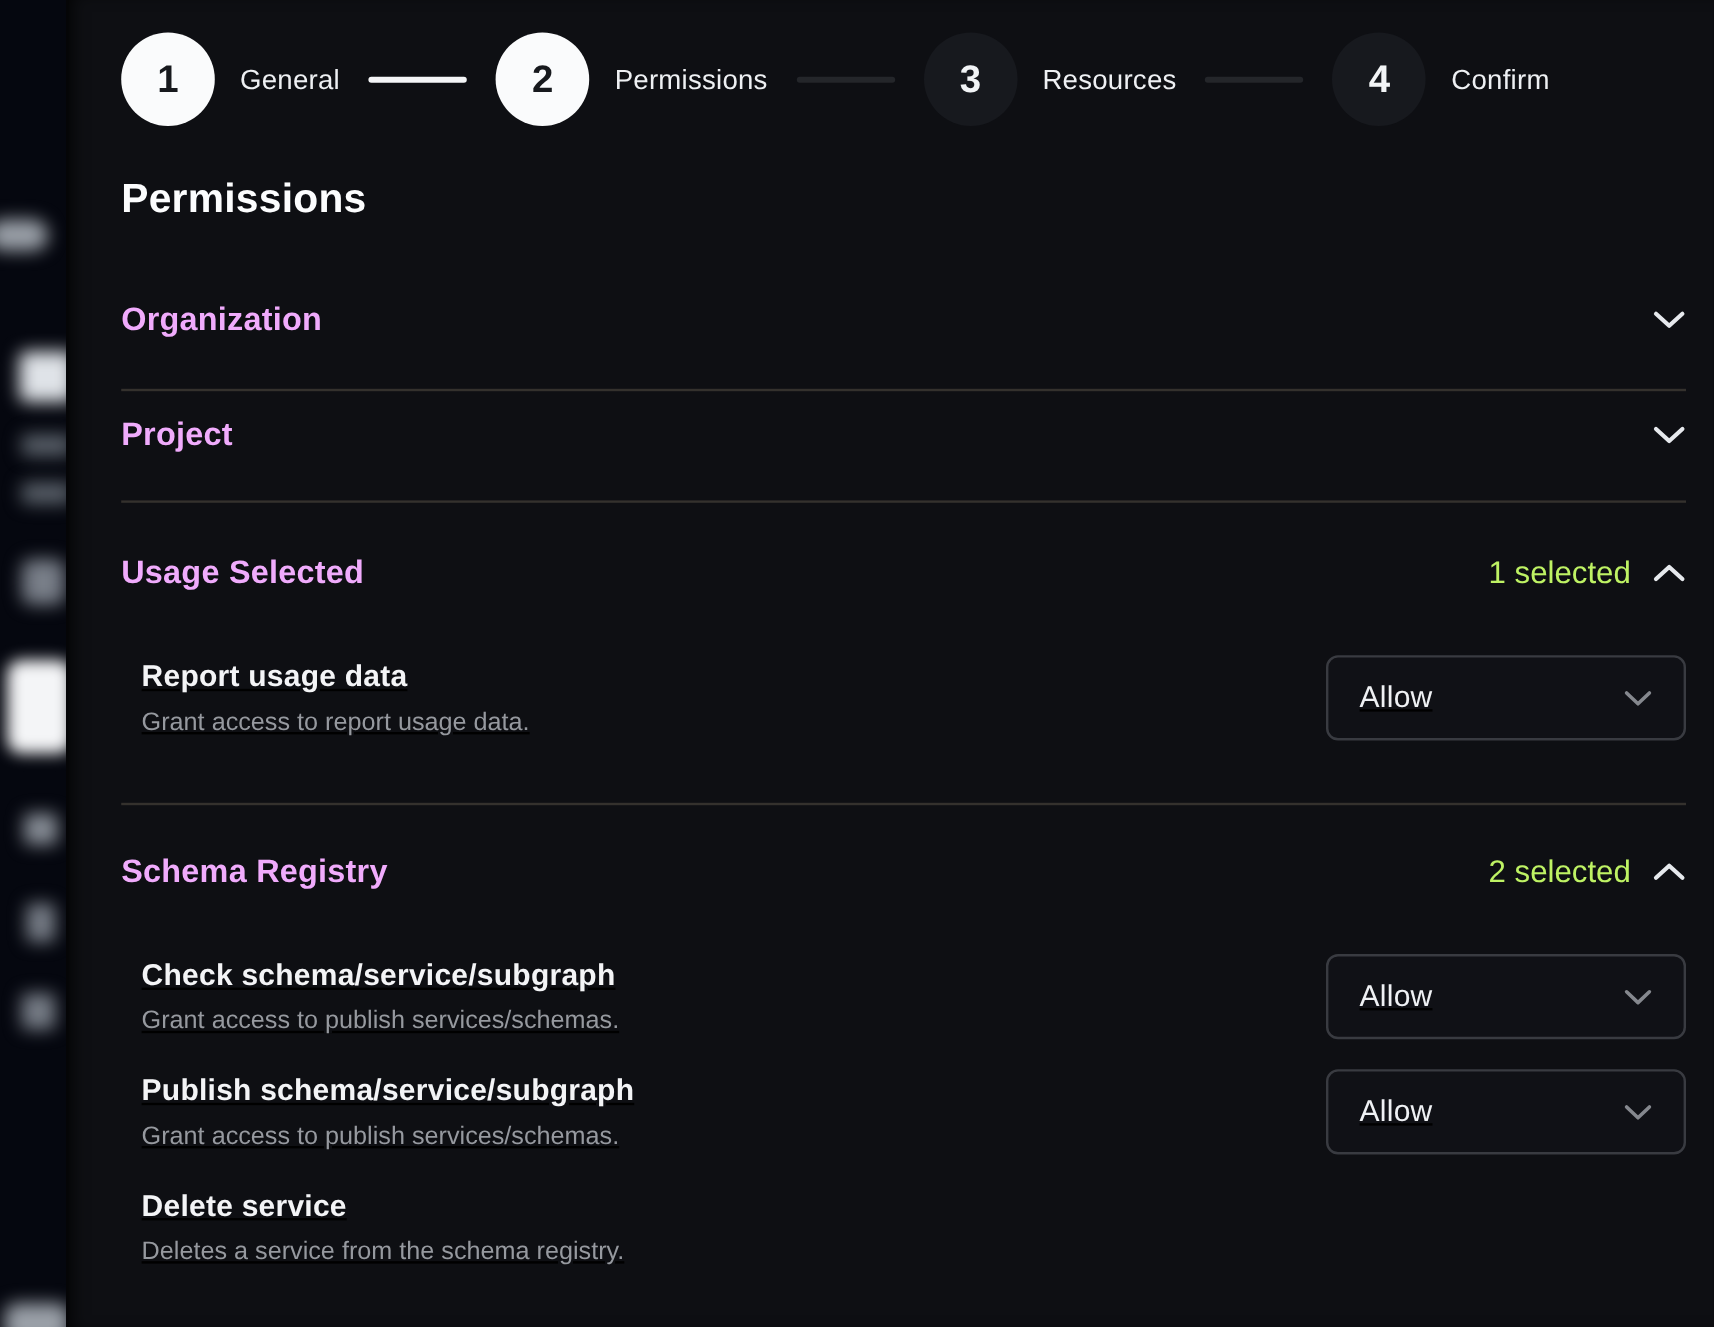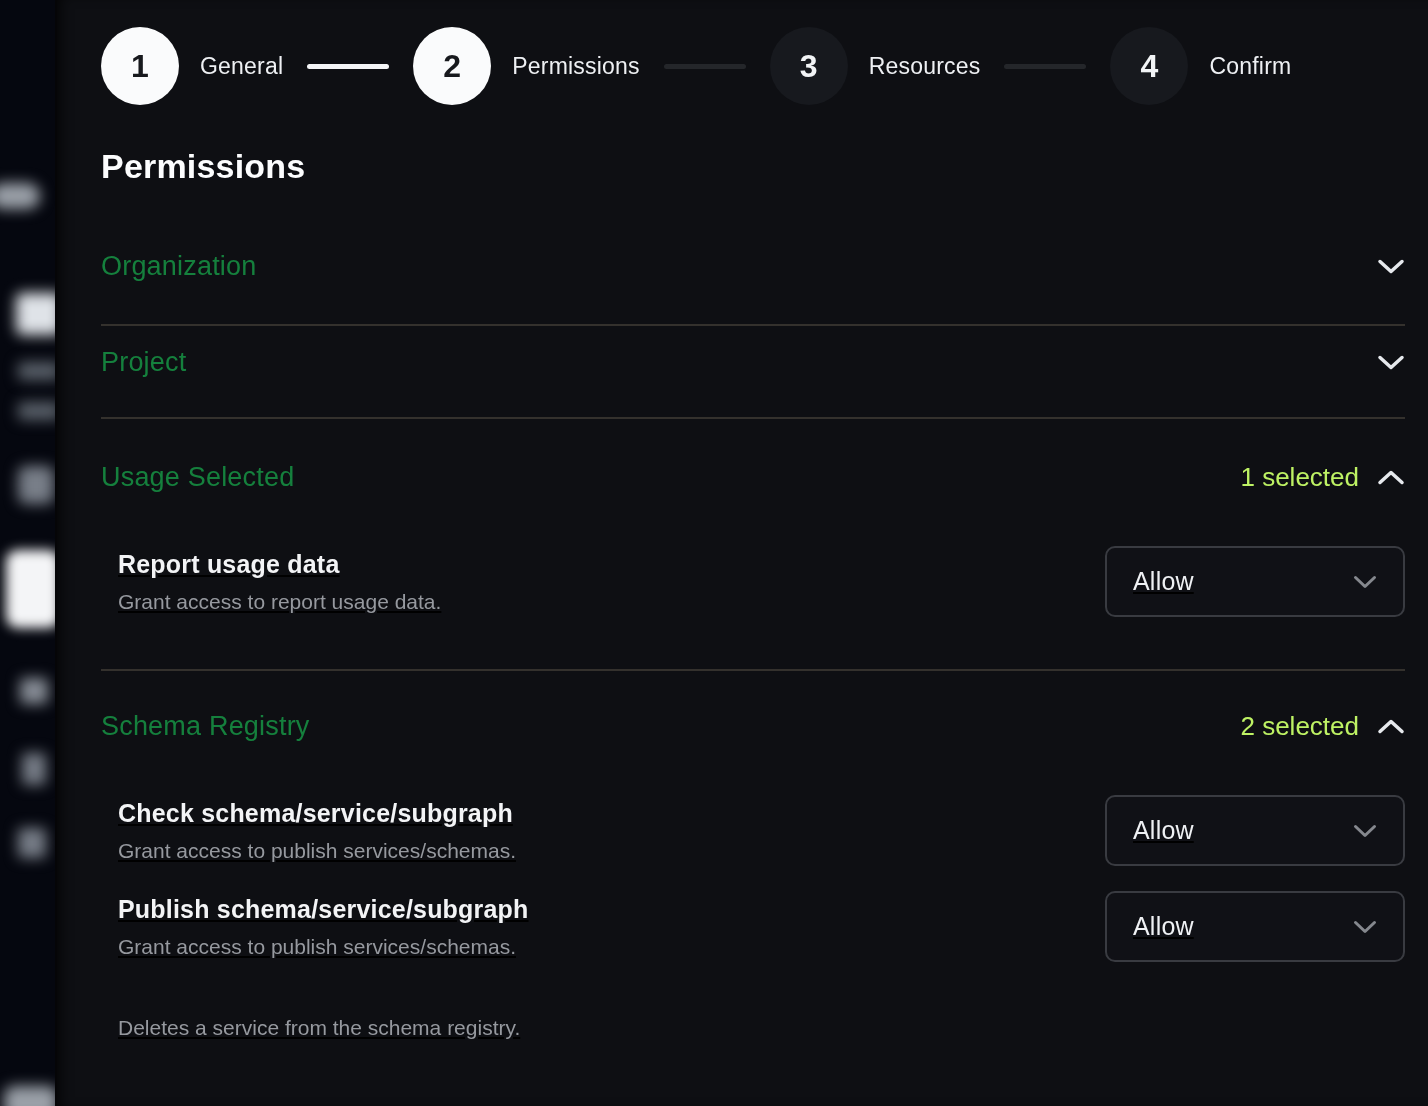--- a/index.html
+++ b/index.html
@@ -54,21 +54,21 @@
   .connector.pending { background: #24262a; }
 
   
   .page-title { margin-top: 42px; font-size: 34px; line-height: 38px; font-weight: 700; color: #fcfdfe; letter-spacing: 0.2px; }
 
   
   .section-header {
     display: flex; align-items: center; justify-content: space-between;
     height: 30px;
   }
-  .section-title { font-size: 27px; font-weight: 400; color: #15803d; letter-spacing: 0.2px; }
+  .section-title { font-size: 27px; font-weight: 700; color: #f0abfc; letter-spacing: 0.2px; }
   .section-right { display: flex; align-items: center; }
   .selected-count { font-size: 26px; color: #bef264; margin-right: 18px; }
   .chev { display: block; }
   .divider { height: 2px; background: #34312d; border: none; }
 
   .hd-org  { margin-top: 66px; }
   .div-1   { margin-top: 43px; }
   .hd-proj { margin-top: 21px; }
   .div-2   { margin-top: 40px; }
   .hd-usage{ margin-top: 43px; }
@@ -216,18 +216,19 @@
       <div class="select-box">
         <span class="select-value">Allow</span>
         <svg width="24" height="14" viewBox="0 0 24 14">
           <polyline points="2.5,2.5 12,11.5 21.5,2.5" fill="none" stroke="#85888e" stroke-width="3" stroke-linecap="round" stroke-linejoin="round"></polyline>
         </svg>
       </div>
     </div>
 
     <div class="perm-row row-del">
       <div class="perm-text">
+        <span class="perm-title">Delete service</span>
         <span class="perm-desc">Deletes a service from the schema registry.</span>
       </div>
     </div>
 
   </main>
 </div>
 
 </body></html>

